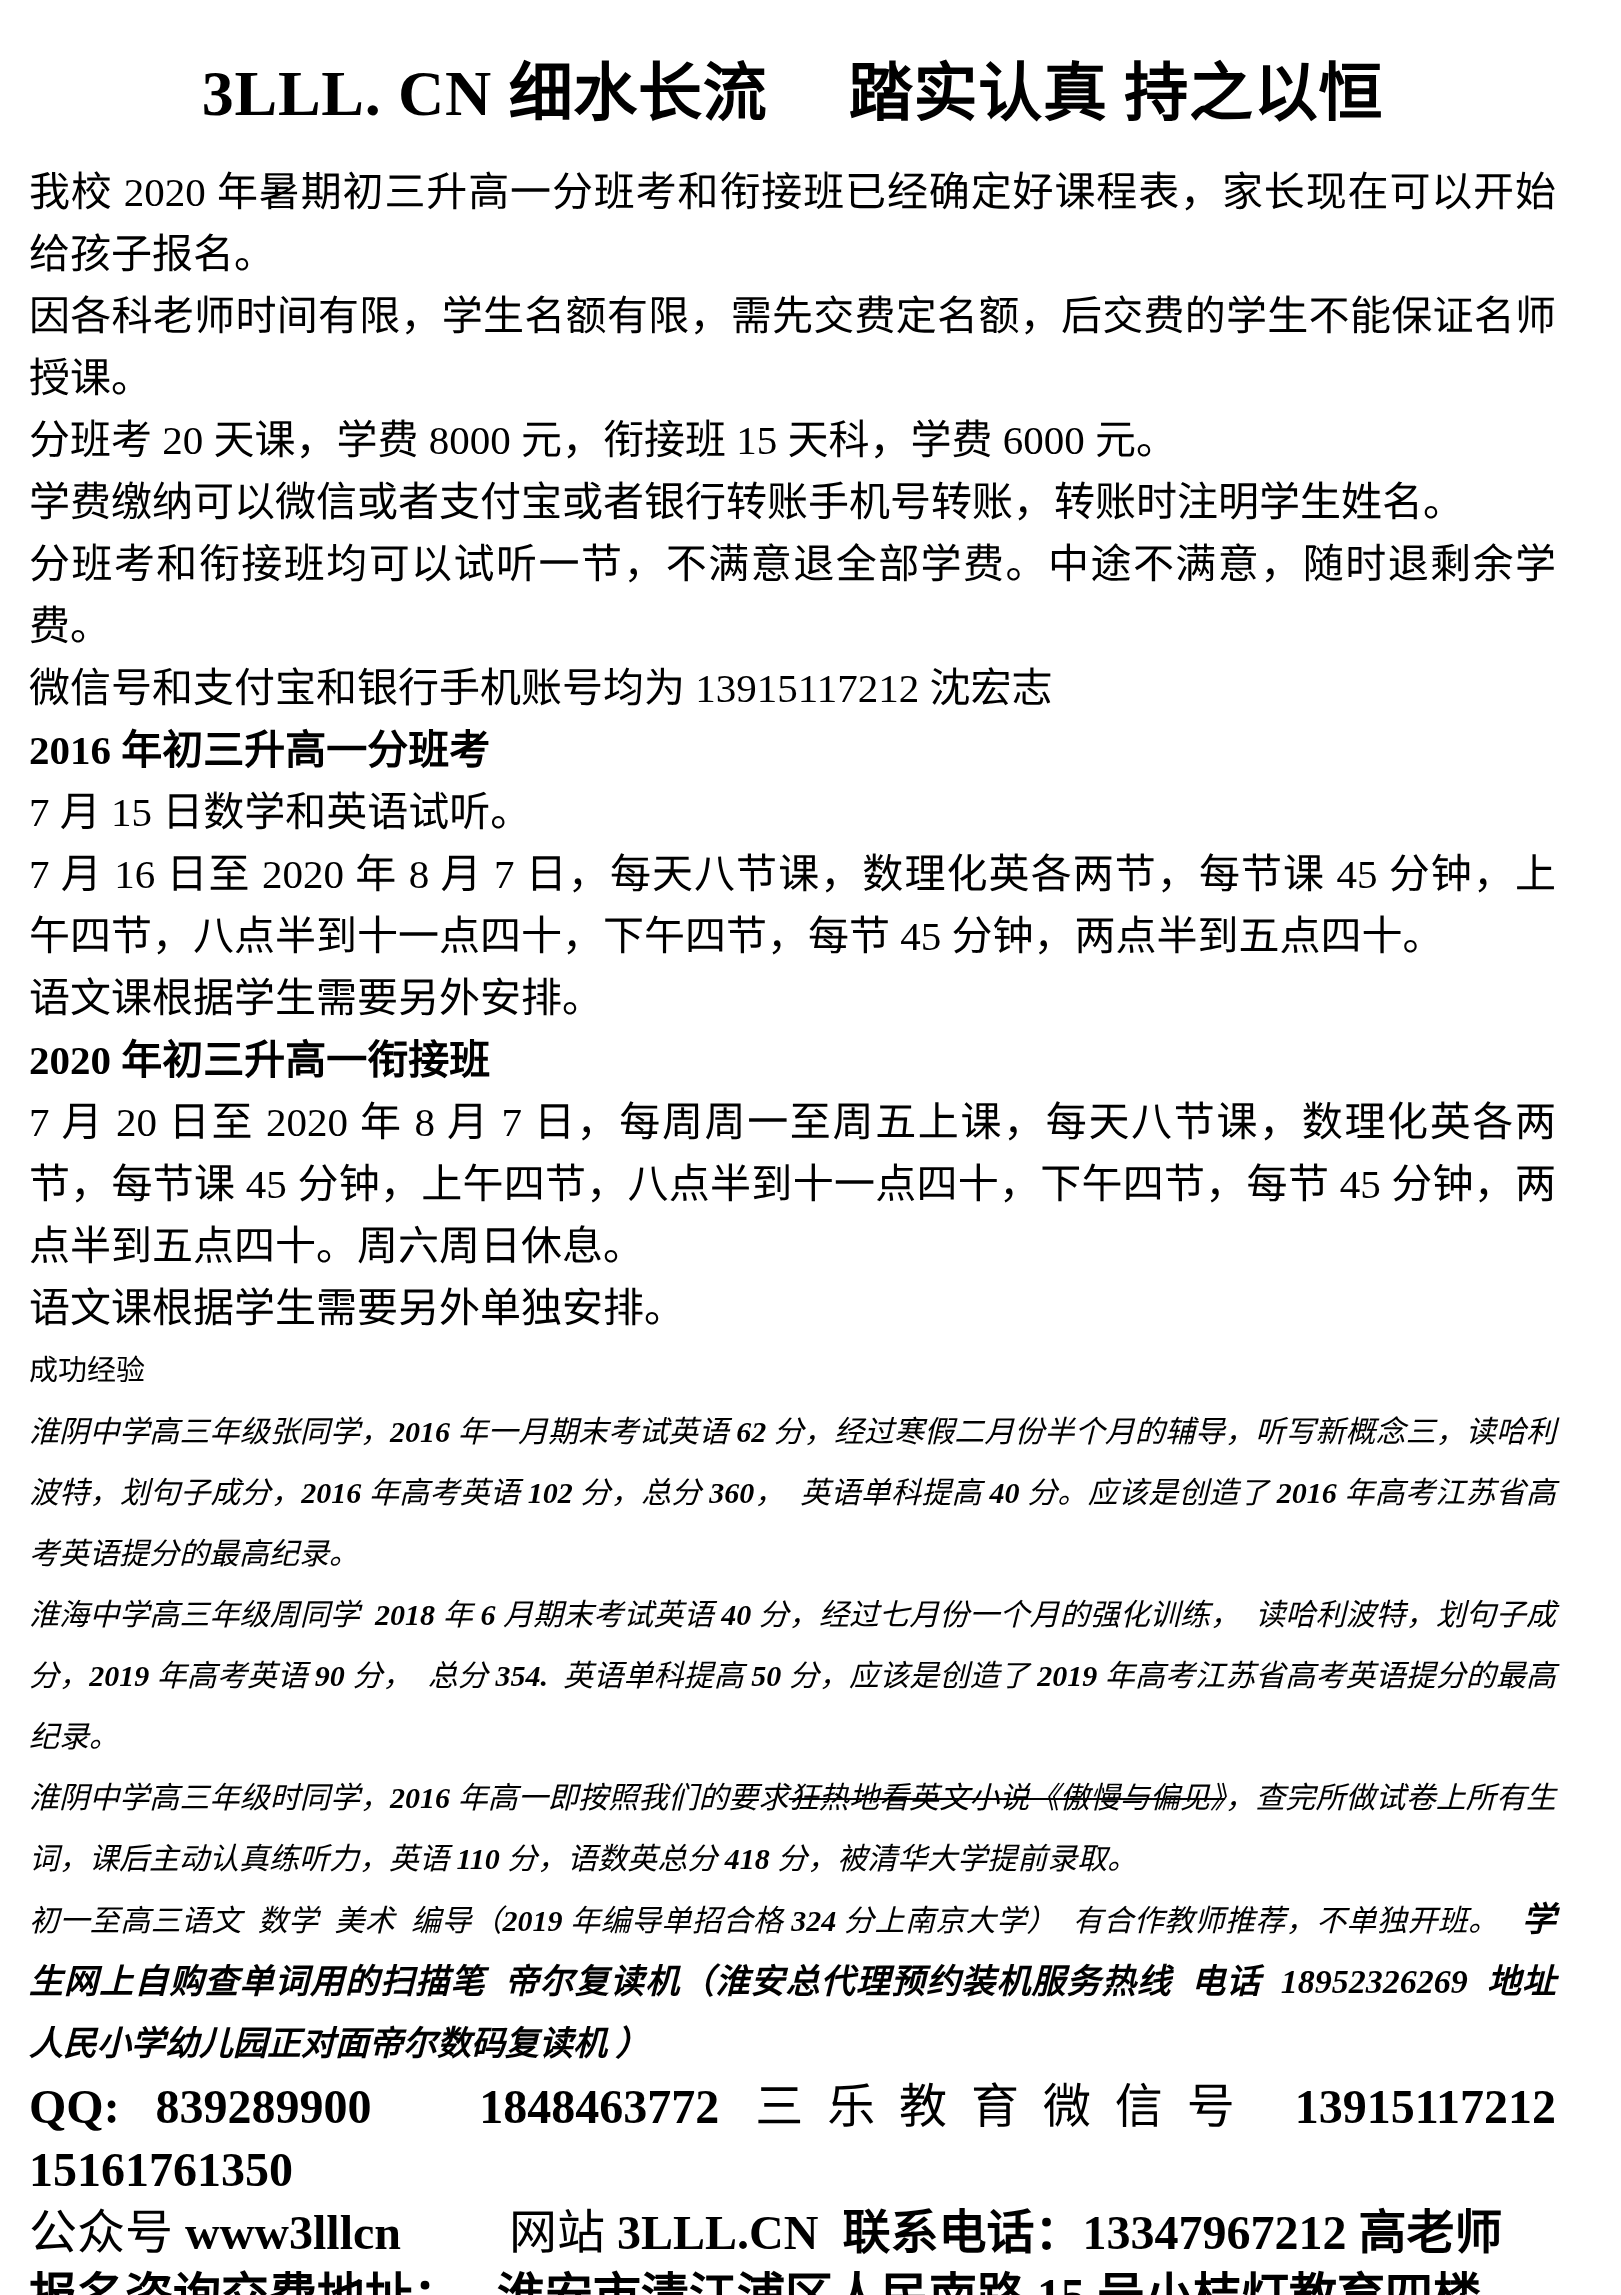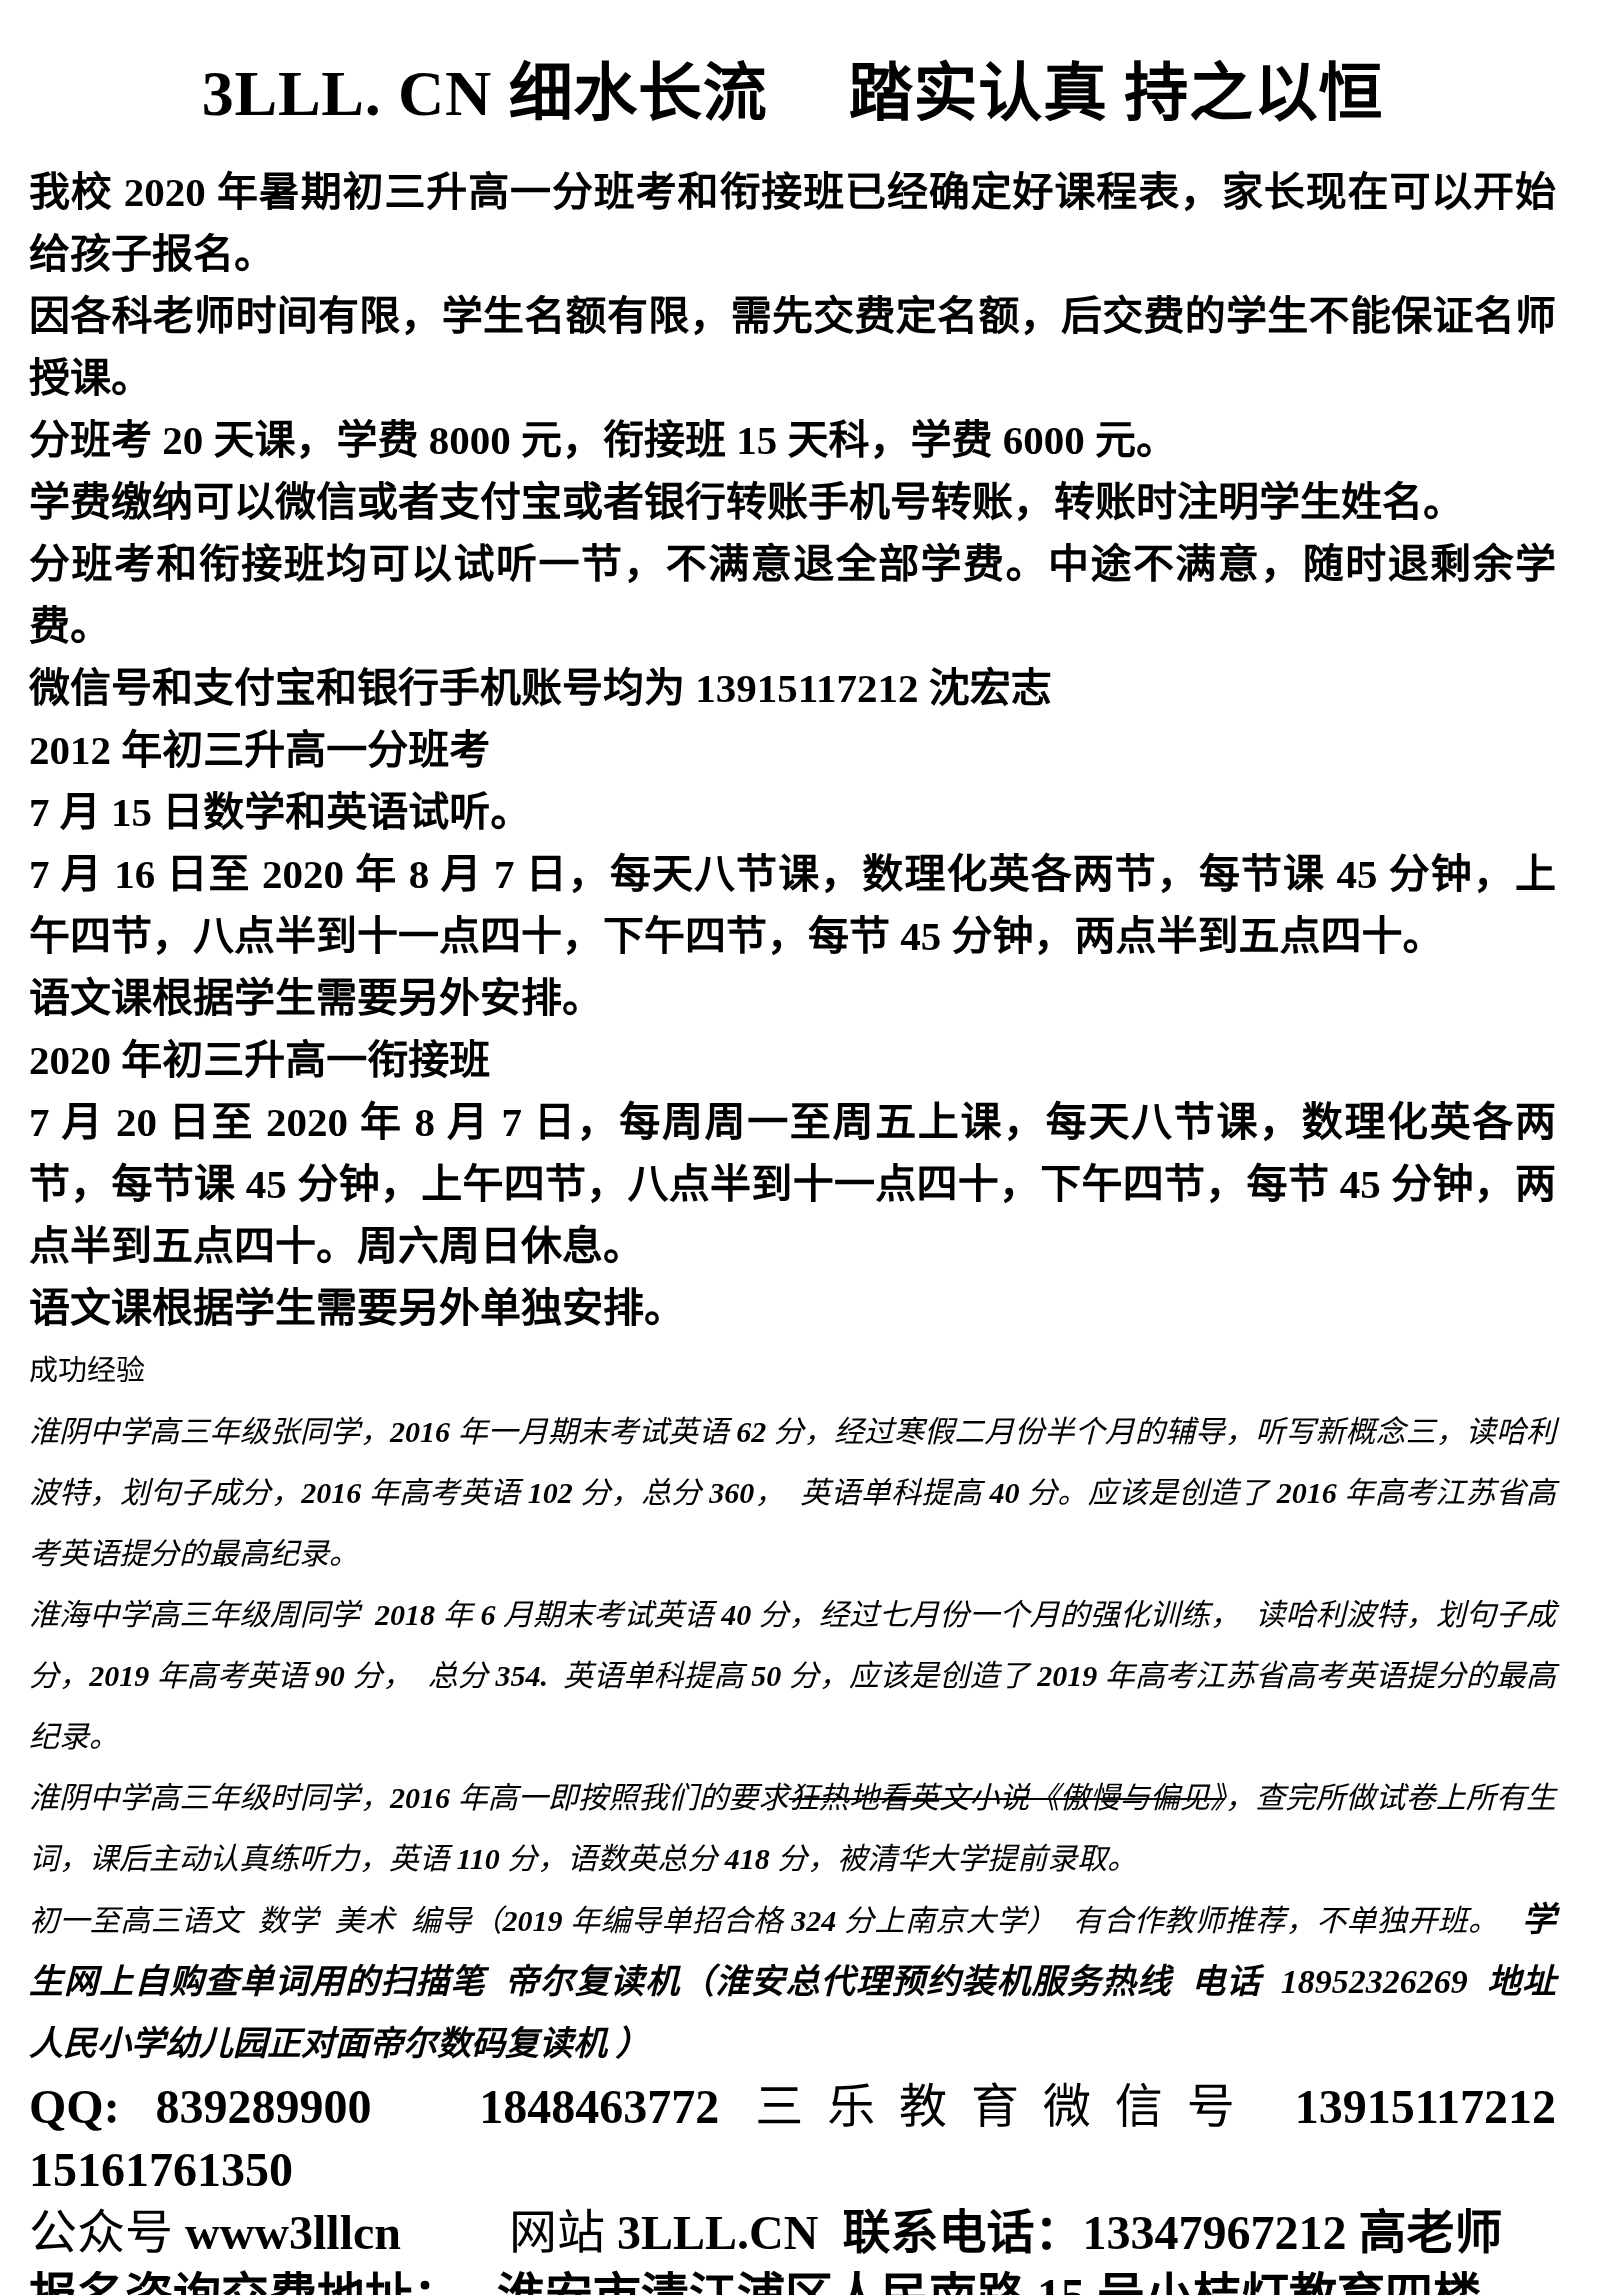--- a/index.html
+++ b/index.html
@@ -26,21 +26,21 @@
     white-space: pre-wrap;
     letter-spacing: 0.7px;
   }
   p.blk {
     margin: 0;
     white-space: pre-wrap;
     text-align: justify;
   }
   .body {
     font-size: 41px;
-    font-weight: bold;
+    font-weight: normal;
     line-height: 62px;
   }
   .heading {
     font-size: 41px;
     font-weight: bold;
     line-height: 62px;
     text-align: center;
   }
   .subheading {
     font-size: 29px;
@@ -75,21 +75,21 @@
 
 <div class="doc">
   <h1 class="t-title">3LLL. CN 细水长流　 踏实认真 持之以恒</h1>
   <div>
       <p class="blk body"><span class="run">我校 2020 年暑期初三升高一分班考和衔接班已经确定好课程表，家长现在可以开始给孩子报名。</span></p>
       <p class="blk body"><span class="run">因各科老师时间有限，学生名额有限，需先交费定名额，后交费的学生不能保证名师授课。</span></p>
       <p class="blk body"><span class="run">分班考 20 天课，学费 8000 元，衔接班 15 天科，学费 6000 元。</span></p>
       <p class="blk body"><span class="run">学费缴纳可以微信或者支付宝或者银行转账手机号转账，转账时注明学生姓名。</span></p>
       <p class="blk body"><span class="run">分班考和衔接班均可以试听一节，不满意退全部学费。中途不满意，随时退剩余学费。</span></p>
       <p class="blk body"><span class="run">微信号和支付宝和银行手机账号均为 13915117212 沈宏志</span></p>
-      <p class="blk heading"><span class="run">2012 年初三升高一分班考</span></p>
+      <p class="blk heading"><span class="run">2016 年初三升高一分班考</span></p>
       <p class="blk body"><span class="run">7 月 15 日数学和英语试听。</span></p>
       <p class="blk body"><span class="run">7 月 16 日至 2020 年 8 月 7 日，每天八节课，数理化英各两节，每节课 45 分钟，上午四节，八点半到十一点四十，下午四节，每节 45 分钟，两点半到五点四十。</span></p>
       <p class="blk body"><span class="run">语文课根据学生需要另外安排。</span></p>
       <p class="blk heading"><span class="run">2020 年初三升高一衔接班</span></p>
       <p class="blk body"><span class="run">7 月 20 日至 2020 年 8 月 7 日，每周周一至周五上课，每天八节课，数理化英各两节，每节课 45 分钟，上午四节，八点半到十一点四十，下午四节，每节 45 分钟，两点半到五点四十。周六周日休息。</span></p>
       <p class="blk body"><span class="run">语文课根据学生需要另外单独安排。</span></p>
       <p class="blk subheading"><span class="run">成功经验</span></p>
       <p class="blk story"><span class="run">淮阴中学高三年级张同学，</span><span class="run b">2016</span><span class="run"> 年一月期末考试英语 </span><span class="run b">62</span><span class="run"> 分，经过寒假二月份半个月的辅导，听写新概念三，读哈利波特，划句子成分，</span><span class="run b">2016</span><span class="run"> 年高考英语 </span><span class="run b">102</span><span class="run"> 分，总分 </span><span class="run b">360</span><span class="run">，  英语单科提高 </span><span class="run b">40</span><span class="run"> 分。应该是创造了 </span><span class="run b">2016</span><span class="run"> 年高考江苏省高考英语提分的最高纪录。</span></p>
       <p class="blk story"><span class="run">淮海中学高三年级周同学  </span><span class="run b">2018</span><span class="run"> 年 </span><span class="run b">6</span><span class="run"> 月期末考试英语 </span><span class="run b">40</span><span class="run"> 分，经过七月份一个月的强化训练，  读哈利波特，划句子成分，</span><span class="run b">2019</span><span class="run"> 年高考英语 </span><span class="run b">90</span><span class="run"> 分，  总分 </span><span class="run b">354.</span><span class="run">  英语单科提高 </span><span class="run b">50</span><span class="run"> 分，应该是创造了 </span><span class="run b">2019</span><span class="run"> 年高考江苏省高考英语提分的最高纪录。</span></p>
       <p class="blk story"><span class="run">淮阴中学高三年级时同学，</span><span class="run b">2016</span><span class="run"> 年高一即按照我们的要求</span><span class="run strike">狂热地看英文小说《傲慢与偏见》</span><span class="run">，查完所做试卷上所有生词，课后主动认真练听力，英语 </span><span class="run b">110</span><span class="run"> 分，语数英总分 </span><span class="run b">418</span><span class="run"> 分，被清华大学提前录取。</span></p>

